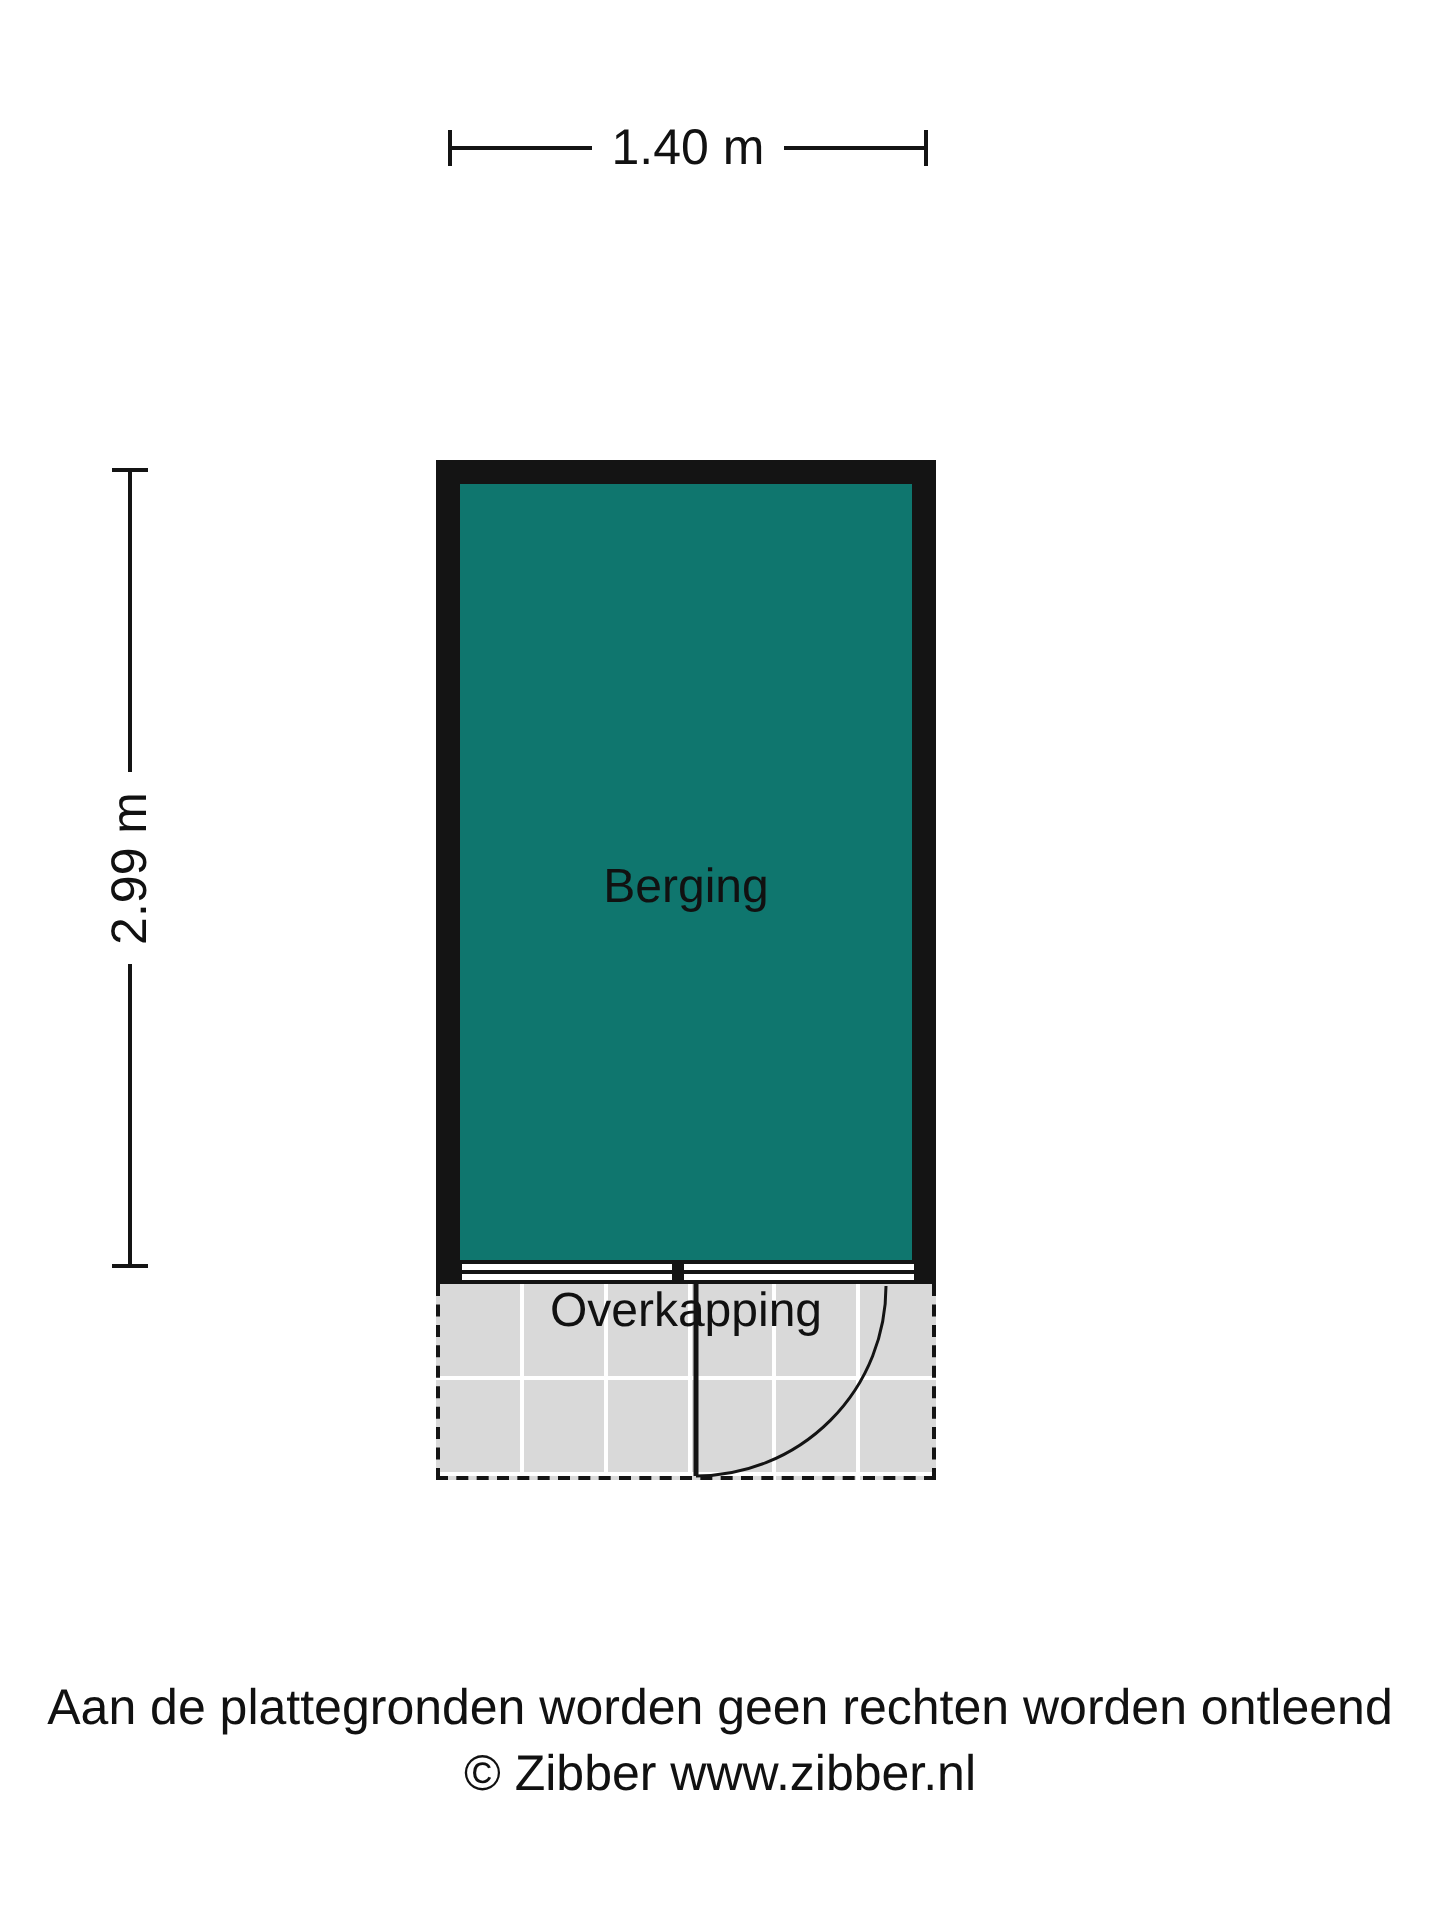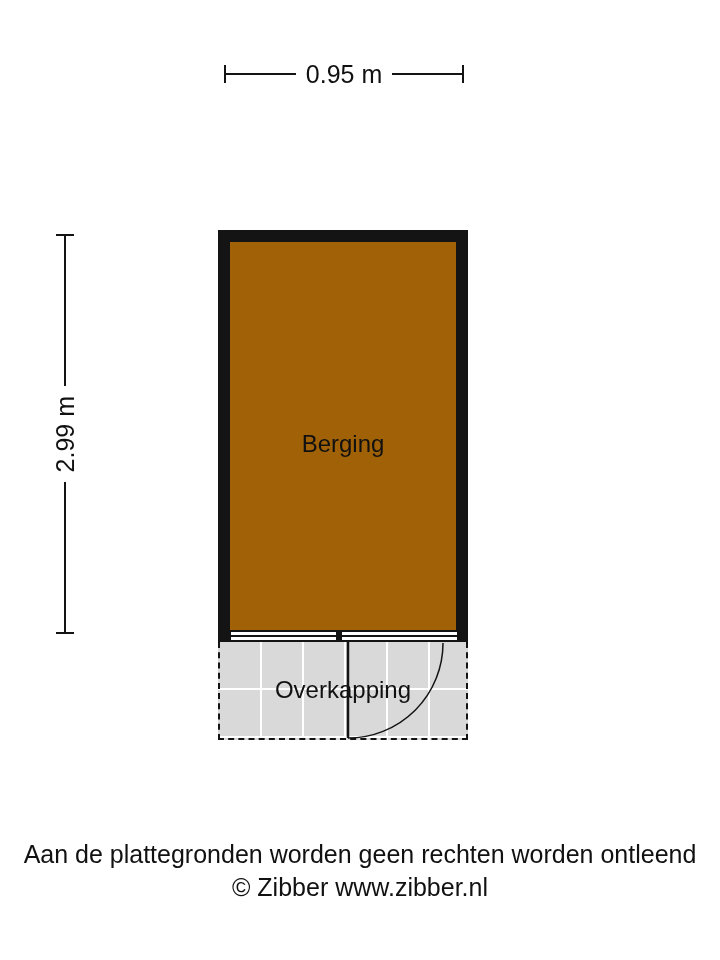--- a/index.html
+++ b/index.html
@@ -78,21 +78,21 @@
 
   
   .room {
     position: absolute;
     left: 218px;
     top: 230px;
     width: 250px;
     height: 412px;
     box-sizing: border-box;
     border: 12px solid #141414;
-    background: #a16207;
+    background: #0f766e;
     display: flex;
     align-items: center;
     justify-content: center;
   }
   .room-label {
     font-size: 24px;
     padding-top: 16px;
     color: #111111;
   }
 
@@ -120,21 +120,21 @@
     width: 250px;
     height: 98px;
     box-sizing: border-box;
     background-color: #d9d9d9;
     background-image:
       repeating-linear-gradient(to right, transparent 0 40px, #ffffff 40px 42px),
       repeating-linear-gradient(to bottom, transparent 0 46px, #ffffff 46px 48px);
     border: 2px dashed #141414;
     border-top: none;
     display: flex;
-    align-items: center;
+    align-items: flex-start;
     justify-content: center;
   }
   .ok-label {
     font-size: 24px;
     color: #111111;
   }
 
   
   .door-svg {
     position: absolute;
@@ -156,21 +156,21 @@
   }
 </style>
 </head>
 <body>
 
 <div class="canvas">
 
   <div class="dim-top">
     <span class="tick"></span>
     <span class="dline"></span>
-    <span class="dim-label">0.95 m</span>
+    <span class="dim-label">1.40 m</span>
     <span class="dline"></span>
     <span class="tick"></span>
   </div>
 
   <div class="dim-left">
     <span class="tick"></span>
     <span class="dline"></span>
     <span class="dim-label">2.99 m</span>
     <span class="dline"></span>
     <span class="tick"></span>

